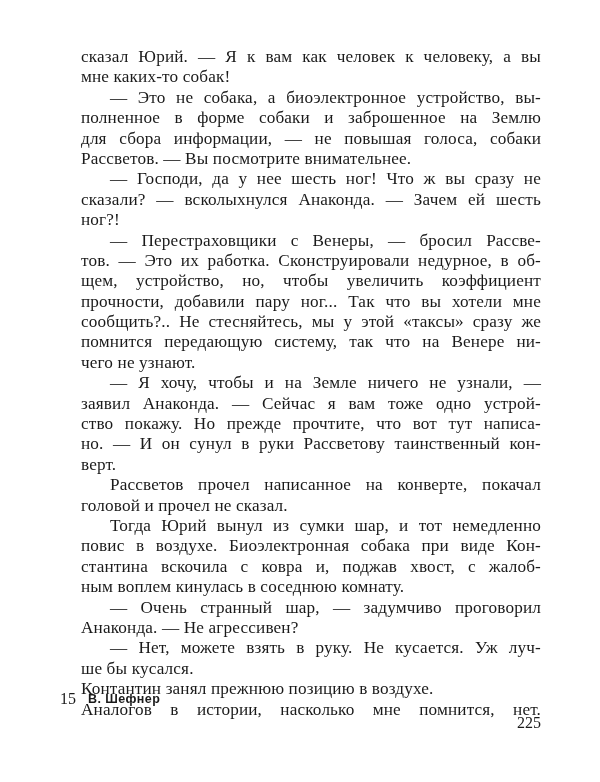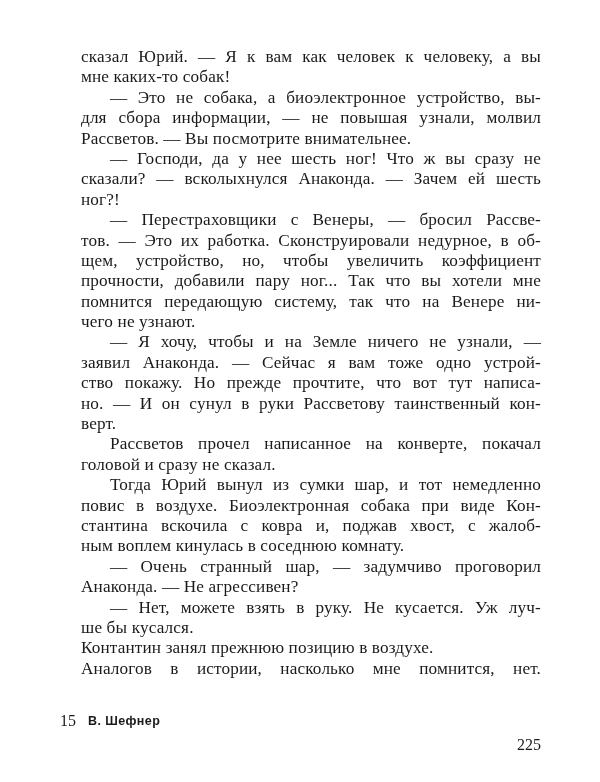--- a/index.html
+++ b/index.html
@@ -3,51 +3,53 @@
 <meta charset="utf-8">
 <style>
   html, body { margin:0; padding:0; background:#fff; }
   body { width:600px; height:782px; position:relative; overflow:hidden;
          font-family:"Liberation Serif","DejaVu Serif",serif; color:#1a1a1a; }
   .page { position:absolute; left:60px; top:47px; width:481px; }
   .line { height:20.4px; line-height:20.4px; font-size:17.2px; white-space:nowrap;
           text-align:justify; text-align-last:justify; letter-spacing:0.15px;margin-left:21px; }
   .line.last { text-align-last:left; }
   .line.indent { padding-left:29px; }
-  .footer { position:absolute; left:60px; top:712px; width:481px; height:22px; font-size:16px; }
+  .footer { position:absolute; left:60px; top:690px; width:481px; height:22px; font-size:16px; }
   .sig { position:absolute; left:0; top:0; }
   .author { position:absolute; left:28px; top:2px; font-size:12.5px; letter-spacing:0.4px;
             font-family:Liberation Sans, sans-serif; font-weight:bold; }
   .pagenum { position:absolute; right:0; top:0;margin-top:24px; }
 </style>
 </head>
 <body>
 
 <div class="page" id="page">
     <div class="line">сказал Юрий. — Я к вам как человек к человеку, а вы</div>
     <div class="line last">мне каких-то собак!</div>
     <div class="line indent">— Это не собака, а биоэлектронное устройство, вы-</div>
-    <div class="line">для сбора информации, — не повышая узнали, молвил</div>
+    <div class="line">полненное в форме собаки и заброшенное на Землю</div>
+    <div class="line">для сбора информации, — не повышая голоса, собаки</div>
     <div class="line last">Рассветов. — Вы посмотрите внимательнее.</div>
     <div class="line indent">— Господи, да у нее шесть ног! Что ж вы сразу не</div>
     <div class="line">сказали? — всколыхнулся Анаконда. — Зачем ей шесть</div>
     <div class="line last">ног?!</div>
     <div class="line indent">— Перестраховщики с Венеры, — бросил Рассве-</div>
     <div class="line">тов. — Это их работка. Сконструировали недурное, в об-</div>
     <div class="line">щем, устройство, но, чтобы увеличить коэффициент</div>
     <div class="line">прочности, добавили пару ног... Так что вы хотели мне</div>
+    <div class="line">сообщить?.. Не стесняйтесь, мы у этой «таксы» сразу же</div>
     <div class="line">помнится передающую систему, так что на Венере ни-</div>
     <div class="line last">чего не узнают.</div>
     <div class="line indent">— Я хочу, чтобы и на Земле ничего не узнали, —</div>
     <div class="line">заявил Анаконда. — Сейчас я вам тоже одно устрой-</div>
     <div class="line">ство покажу. Но прежде прочтите, что вот тут написа-</div>
     <div class="line">но. — И он сунул в руки Рассветову таинственный кон-</div>
     <div class="line last">верт.</div>
     <div class="line indent">Рассветов прочел написанное на конверте, покачал</div>
-    <div class="line last">головой и сразу не сказал.</div>
+    <div class="line last">головой и прочел не сказал.</div>
     <div class="line indent">Тогда Юрий вынул из сумки шар, и тот немедленно</div>
     <div class="line">повис в воздухе. Биоэлектронная собака при виде Кон-</div>
     <div class="line">стантина вскочила с ковра и, поджав хвост, с жалоб-</div>
     <div class="line last">ным воплем кинулась в соседнюю комнату.</div>
     <div class="line indent">— Очень странный шар, — задумчиво проговорил</div>
     <div class="line last">Анаконда. — Не агрессивен?</div>
     <div class="line indent">— Нет, можете взять в руку. Не кусается. Уж луч-</div>
     <div class="line last">ше бы кусался.</div>
     <div class="line last">Контантин занял прежнюю позицию в воздухе.</div>
     <div class="line">Аналогов в истории, насколько мне помнится, нет.</div>

